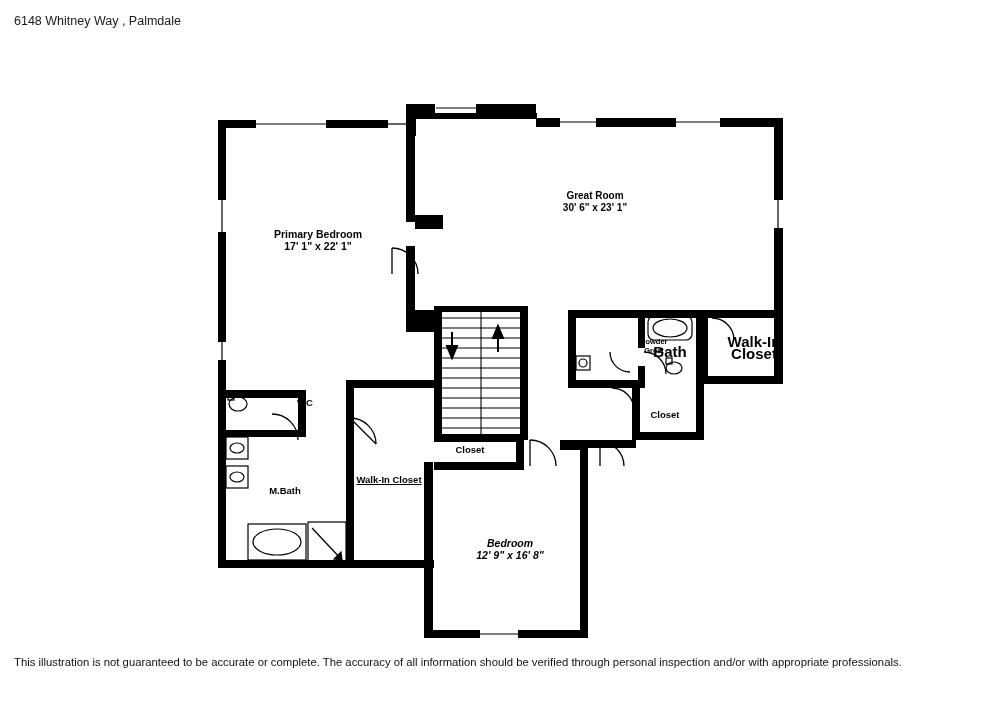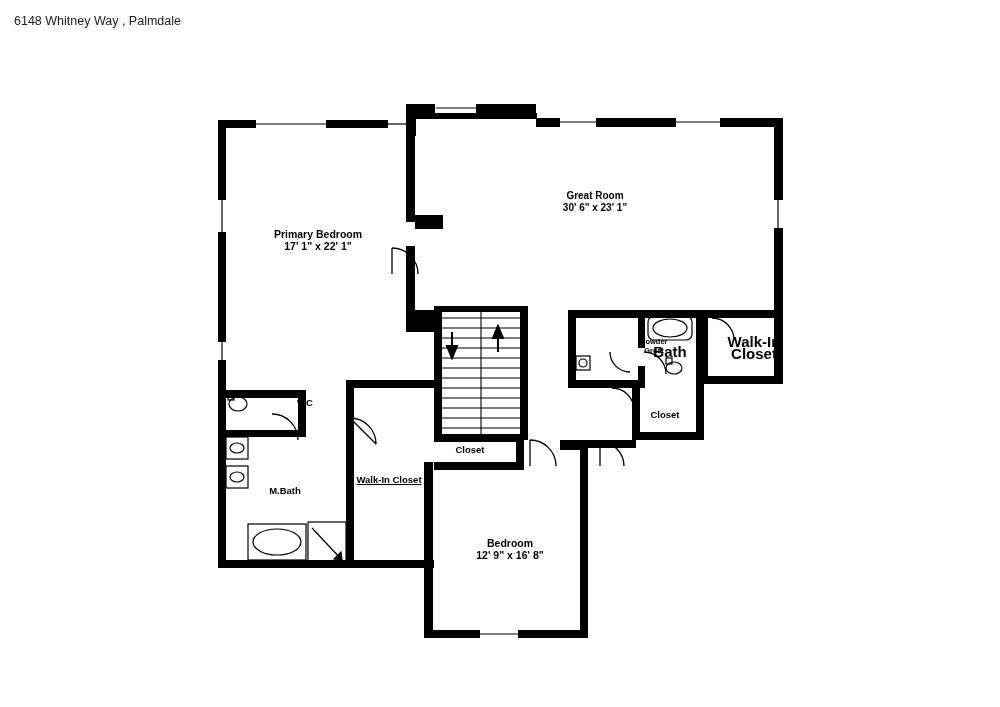--- a/index.html
+++ b/index.html
@@ -275,27 +275,28 @@
 </div>
 
 <div class="lbl" style="left:470px; top:450px; font-size:9.5px;">
   <span class="name">Closet</span>
 </div>
 
 <div class="lbl" style="left:389px; top:480px; font-size:9.5px;text-decoration:underline;">
   <span class="name">Walk-In Closet</span>
 </div>
 
-<div class="lbl" style="left:510px; top:549px; font-size:10.5px;">
+<div class="lbl" style="left:510px; top:549px; font-size:10.5px;font-style:italic;">
   <span class="name">Bedroom</span>
   <span class="dim">12' 9" x 16' 8"</span>
 </div>
 
 <div class="lbl" style="left:285px; top:479px; font-size:9.5px;margin-top:12px;">
   <span class="name">M.Bath</span>
 </div>
 
 <div class="lbl" style="left:268px; top:403px; font-size:9.5px;margin-left:37px;">
   <span class="name">WC</span>
 </div>
 
 <div id="disclaimer">
+  <div>This illustration is not guaranteed to be accurate or complete. The accuracy of all information should be verified through personal inspection and/or with appropriate professionals.</div>
 </div>
 
 </body></html>

